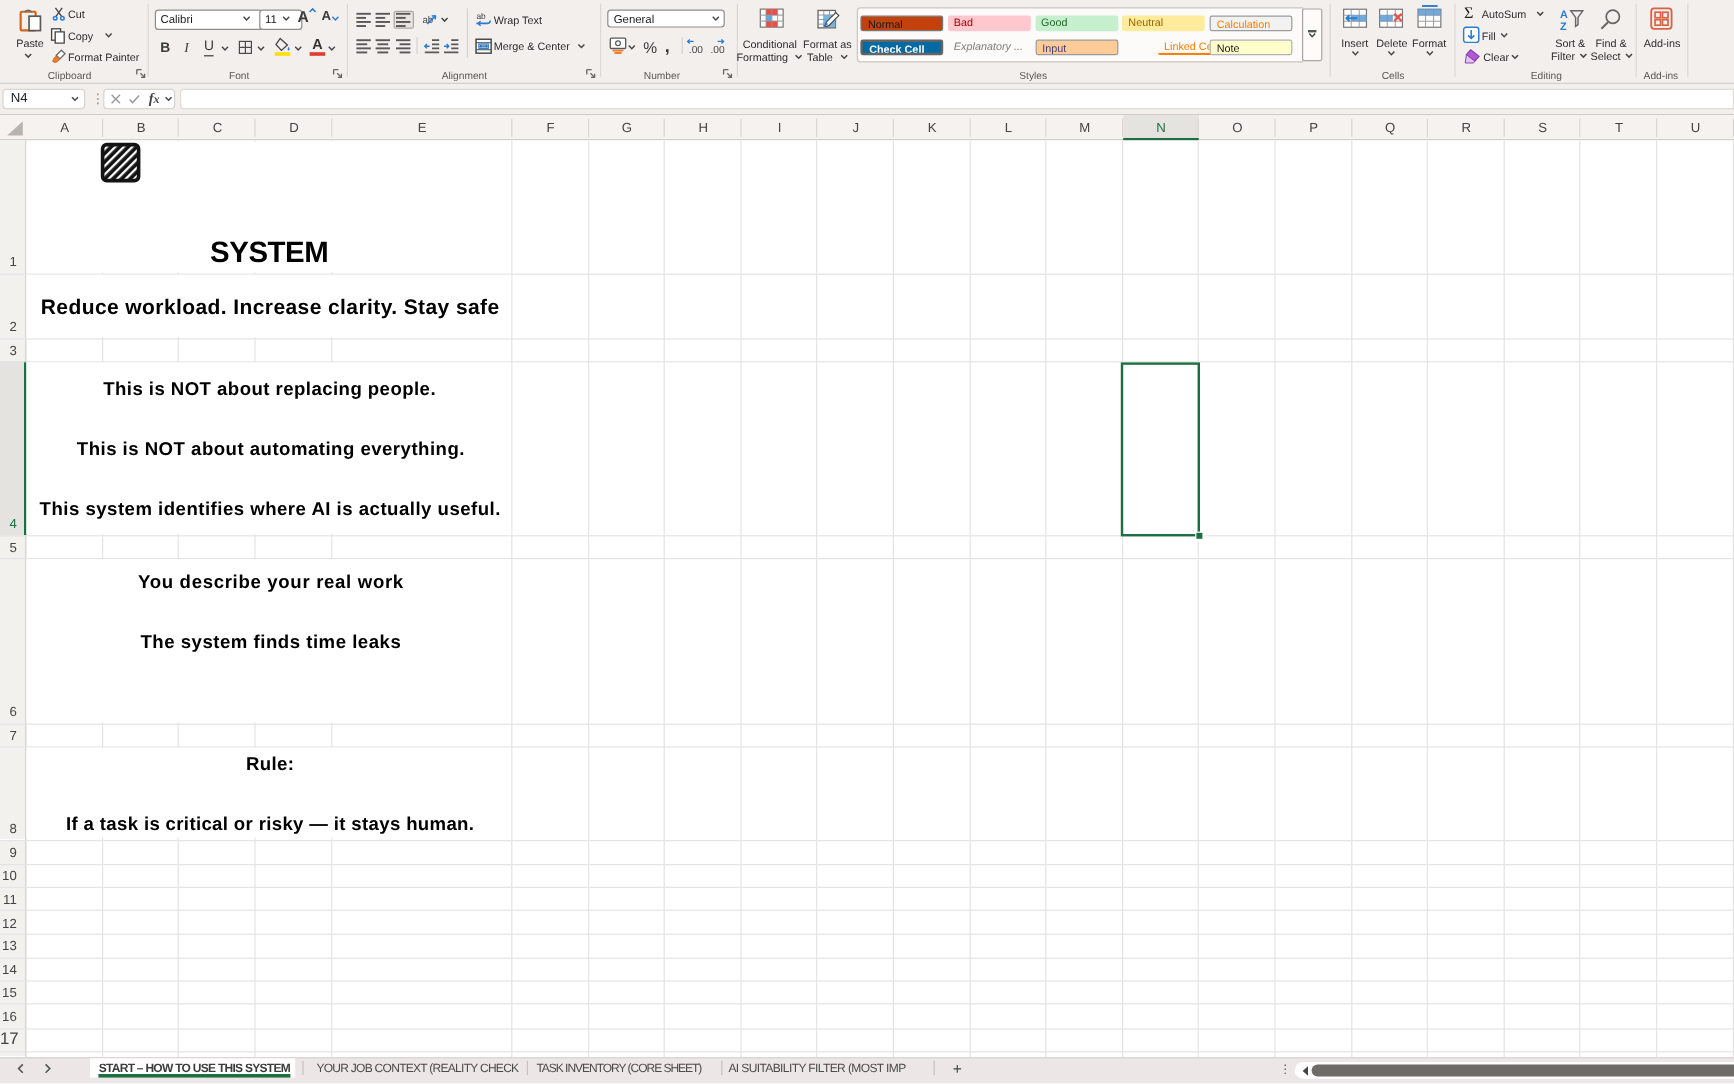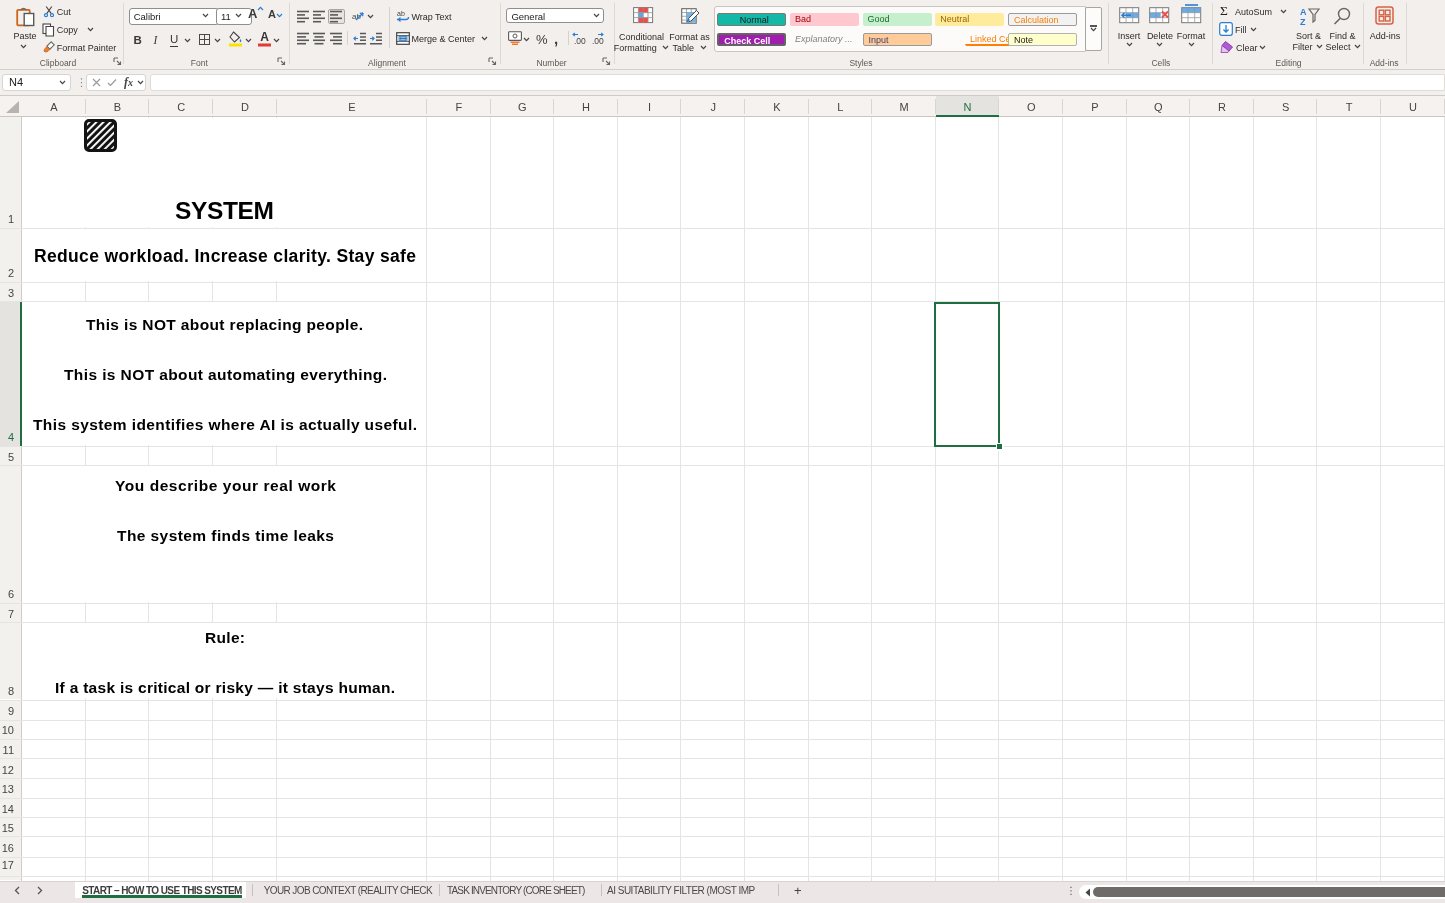--- a/index.html
+++ b/index.html
@@ -230,26 +230,26 @@
       <path d="M0.7 4.5 h14.5 M0.7 8.3 h14.5 M0.7 12.1 h14.5 M5.5 0.7 v14.5 M10.3 0.7 v14.5" stroke="#888" stroke-width="0.7"></path>
       <path d="M5.5 4.5 h9.7 v10.1 h-9.7 z" fill="#6aaede" opacity="0.9"></path>
       <path d="M15.5 2.5 l2.5 2.5 -8 8 q-2.5 1.5 -4 0.5 q1.5 -1 1.5 -3 z" fill="#fff" stroke="#4a4a4a" stroke-width="1"></path>
       <path d="M7.5 10.5 q-1 2.5 -2 3 q1.8 0.8 3.5 -1.5 z" fill="#2b7cd3"></path>
     </svg>
 <div class="lblc" style="left:629.5px;top:32.5px;width:120px;">Format as</div>
 <div class="lblc" style="left:629.5px;top:43.5px;width:120px;">Table <svg style="position:relative;display:inline-block;margin-left:3px;top:-1px;" width="7" height="5" viewBox="0 0 7 5">
         <path d="M1 1 L3.5 3.6 L6 1" stroke="#444" stroke-width="1.2" fill="none"></path>
       </svg></div>
 <div class="abs" style="left:714px;top:5.5px;width:371.5px;height:46px;background:#fcfbfa;border:1px solid #c9c5c1;border-radius:3px 0 0 3px;box-sizing:border-box;"></div>
-<div class="chip" style="left:717.3px;top:12.5px;background:#14b8a6;color:#1a1a1a;border:1.5px solid #7c7974;text-align:center;">Normal</div>
+<div class="chip" style="left:717.3px;top:12.5px;background:#c2410c;color:#1a1a1a;border:1.5px solid #7c7974;">Normal</div>
 <div class="chip" style="left:789.9px;top:12.5px;background:#ffc7ce;color:#9c0006;">Bad</div>
 <div class="chip" style="left:862.6px;top:12.5px;background:#c6efce;color:#1d6b27;">Good</div>
 <div class="chip" style="left:935.3px;top:12.5px;background:#ffeb9c;color:#9c6500;">Neutral</div>
 <div class="chip" style="left:1008px;top:12.5px;background:#f2f2f2;color:#fa7d00;border:1px solid #9b9b9b;">Calculation</div>
-<div class="chip" style="left:717.3px;top:32.5px;background:#a21caf;color:#ffffff;border:2px solid #646464;font-weight:bold;">Check Cell</div>
+<div class="chip" style="left:717.3px;top:32.5px;background:#0369a1;color:#ffffff;border:2px solid #646464;font-weight:bold;">Check Cell</div>
 <div class="chip" style="left:789.9px;top:32.5px;background:transparent;color:#7f7f7f;font-style:italic;">Explanatory ...</div>
 <div class="chip" style="left:862.6px;top:32.5px;background:#ffcc99;color:#3f3f76;border:1px solid #9b9b9b;">Input</div>
 <div class="chip" style="left:965px;top:32.5px;background:transparent;color:#fa7d00;border-bottom:2px solid #ff8001;">Linked Cell</div>
 <div class="chip" style="left:1008px;top:32.5px;background:#ffffcc;color:#1a1a1a;border:1px solid #b2b2b2;">Note</div>
 <div class="abs" style="left:1085px;top:7px;width:16.7px;height:43.5px;background:#fdfcfb;border:1px solid #a9a5a1;border-radius:2px;box-sizing:border-box;"></div>
 <div class="abs" style="left:1090px;top:25.3px;width:6.6px;height:1.3px;background:#555;"></div>
 <svg style="left:1089.8px;top:27.0px;" width="7" height="5" viewBox="0 0 7 5">
       <path d="M1 1 L3.5 3.6 L6 1" stroke="#444" stroke-width="1.2" fill="none"></path>
     </svg>
 <div class="glbl" style="left:801px;width:120px;">Styles</div>
@@ -446,21 +446,21 @@
     </div>
 <div class="abs" style="left:0;top:680.8px;width:21px;height:19.3px;background:#f3f1ee;font-size:11px;color:#444;text-align:right;box-sizing:border-box;padding-right:7px;display:flex;flex-direction:column;justify-content:flex-end;">
       <span style="margin-bottom:2.5px;">14</span>
     </div>
 <div class="abs" style="left:0;top:700.1px;width:21px;height:19.3px;background:#f3f1ee;font-size:11px;color:#444;text-align:right;box-sizing:border-box;padding-right:7px;display:flex;flex-direction:column;justify-content:flex-end;">
       <span style="margin-bottom:2.5px;">15</span>
     </div>
 <div class="abs" style="left:0;top:719.4px;width:21px;height:20.2px;background:#f3f1ee;font-size:11px;color:#444;text-align:right;box-sizing:border-box;padding-right:7px;display:flex;flex-direction:column;justify-content:flex-end;">
       <span style="margin-bottom:2.5px;">16</span>
     </div>
-<div class="abs" style="left:0;top:739.6px;width:21px;height:19.3px;background:#f3f1ee;font-size:11px;color:#444;text-align:right;box-sizing:border-box;padding-right:7px;display:flex;flex-direction:column;justify-content:center;">
+<div class="abs" style="left:0;top:739.6px;width:21px;height:19.3px;background:#f3f1ee;font-size:14px;color:#444;text-align:right;box-sizing:border-box;padding-right:7px;display:flex;flex-direction:column;justify-content:center;">
       <span style="margin-bottom:2.5px;">17</span>
     </div>
 <div class="abs" style="left:0;top:758.9px;width:21px;height:4.6px;background:#f3f1ee;"></div>
 <div class="abs" style="left:21px;top:0;width:1px;height:763.5px;background:#cfccc8;"></div>
 <div class="abs" style="left:20px;top:184.2px;width:2px;height:144.8px;background:#1d6f42;"></div>
 <div class="vl" style="left:84.7px;top:0;height:763.5px;"></div>
 <div class="vl" style="left:148.4px;top:0;height:763.5px;"></div>
 <div class="vl" style="left:212.1px;top:0;height:763.5px;"></div>
 <div class="vl" style="left:275.8px;top:0;height:763.5px;"></div>
 <div class="vl" style="left:426px;top:0;height:763.5px;"></div>

